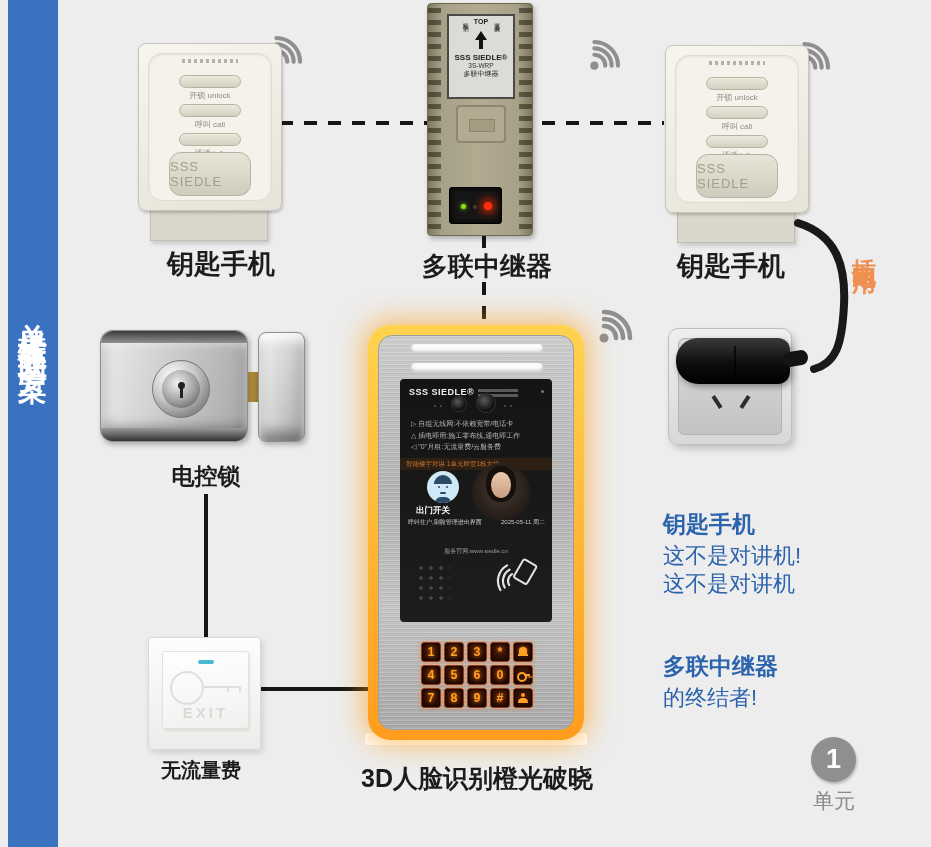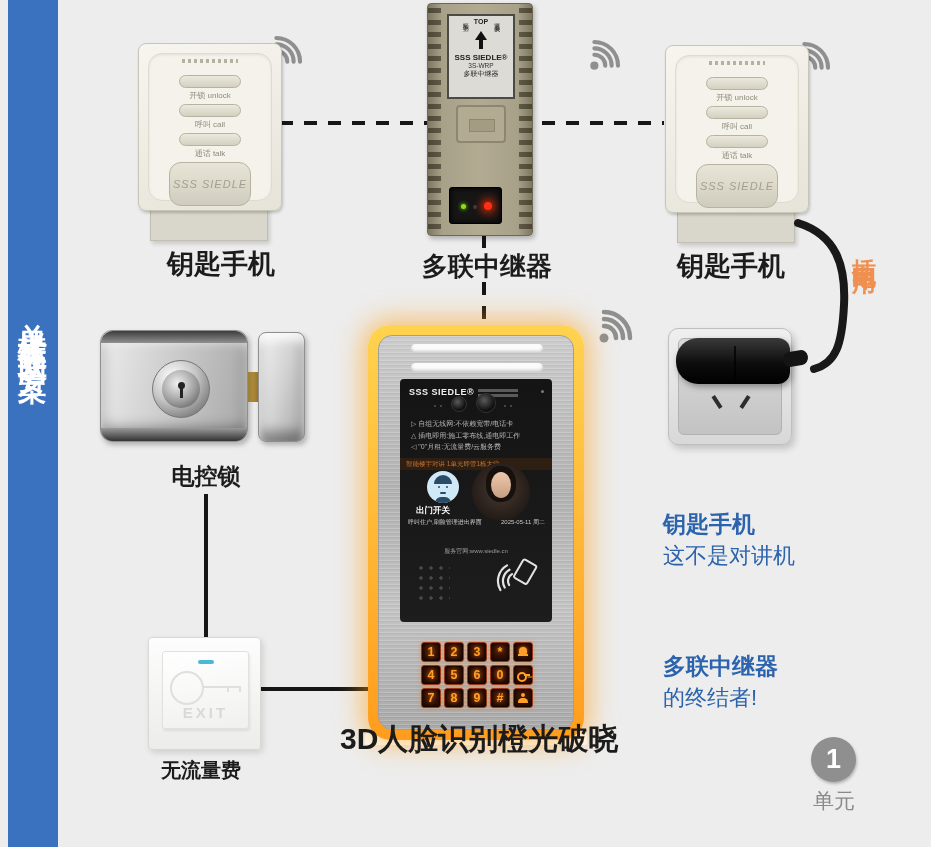--- a/index.html
+++ b/index.html
@@ -35,23 +35,23 @@
     background:linear-gradient(160deg,#f7f5ef,#e6e3d8); border:1px solid #c9c6b8;
     border-radius:8px; box-shadow:1px 2px 3px rgba(0,0,0,.2); }
   .kp-face { position:absolute; left:9px; top:9px; right:9px; bottom:9px;
     background:#f4f2eb; border:1px solid #dedbcf; border-radius:14px;
     box-shadow:inset 0 1px 3px rgba(0,0,0,.08); }
   .kp-vent { position:absolute; left:50%; top:5px; transform:translateX(-50%);
     width:56px; height:4px; background:repeating-linear-gradient(90deg,#b5b1a2 0 3px,transparent 3px 6px); }
   .kp-btn { position:absolute; left:50%; transform:translateX(-50%); width:62px; height:13px;
     border-radius:7px; background:linear-gradient(180deg,#ece9dd,#d4d0c1); border:1px solid #b7b3a1; }
   .kp-lbl { position:absolute; left:0; right:0; text-align:center; font-size:8px; color:#8e8a7b; }
-  .kp-big { position:absolute; left:50%; transform:translateX(-50%); top:108px; width:82px; height:44px;
+  .kp-big { position:absolute; left:50%; transform:translateX(-50%); top:98px; width:82px; height:44px;
     border-radius:12px; background:linear-gradient(180deg,#e8e5d8,#d0ccbd); border:1px solid #b7b3a1;
-    display:flex; align-items:center; justify-content:center; font-size:11px; color:#a39f8f; letter-spacing:1px;font-style:italic; }
+    display:flex; align-items:center; justify-content:center; font-size:13px; color:#a39f8f; letter-spacing:1px; }
 
   
   .rep { left:427px; top:3px; width:106px; height:233px;
     background:linear-gradient(90deg,#7e7861 0,#a8a189 14px,#b2ab92 50%,#a8a189 calc(100% - 14px),#7e7861 100%);
     border:1px solid #6f6954; border-radius:4px; box-shadow:2px 3px 5px rgba(0,0,0,.25); }
   .rep::before,.rep::after { content:""; position:absolute; top:4px; bottom:4px; width:13px;
     background:repeating-linear-gradient(180deg,rgba(35,30,15,.55) 0 5px,transparent 5px 12px); }
   .rep::before { left:0; } .rep::after { right:0; }
   .rep-plate { position:absolute; left:19px; top:10px; width:68px; height:85px;
     background:#dcdbd5; border:2px solid #4a4a46; display:flex; flex-direction:column; align-items:center; padding-top:2px; }
@@ -401,26 +401,27 @@
       <div class="key">7</div>
       <div class="key">8</div>
       <div class="key">9</div>
       <div class="key">#</div>
       <div class="key">
           <span class="ic-person"></span>
         </div>
     </div>
   </div>
 </div>
-<div class="cap" style="left:340px;top:724px;width:274px;font-size:30px;line-height:29px">
+<div class="cap" style="left:340px;top:764px;width:274px;font-size:25px;line-height:29px">
   <div>3D人脸识别橙光破晓</div>
 </div>
 
 <div class="note" style="left:663px;top:510px">
   <div class="note-title">钥匙手机</div>
+  <div>这不是对讲机!</div>
   <div>这不是对讲机</div>
 </div>
 <div class="note" style="left:663px;top:652px">
   <div class="note-title">多联中继器</div>
   <div>的终结者!</div>
 </div>
 
 <div class="abs badge-circle">1</div>
 <div class="abs badge-label">单元</div>
 

